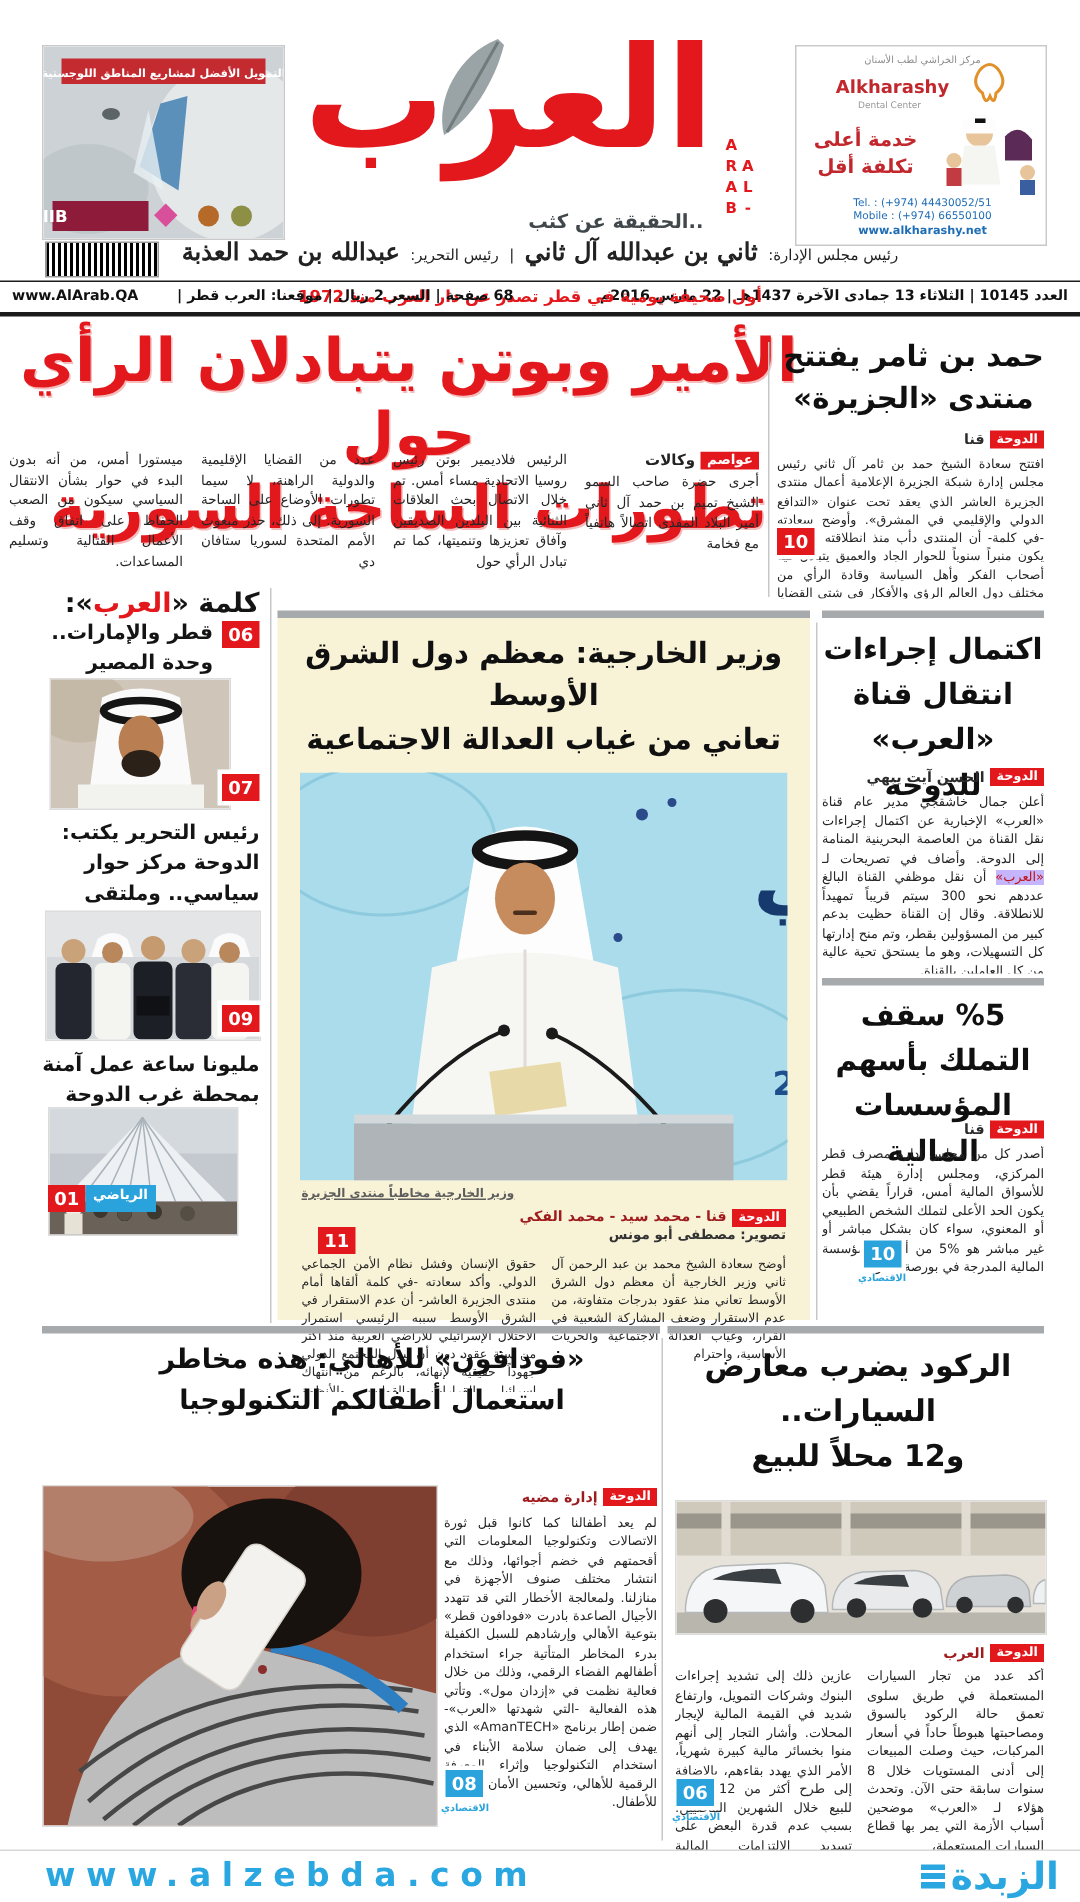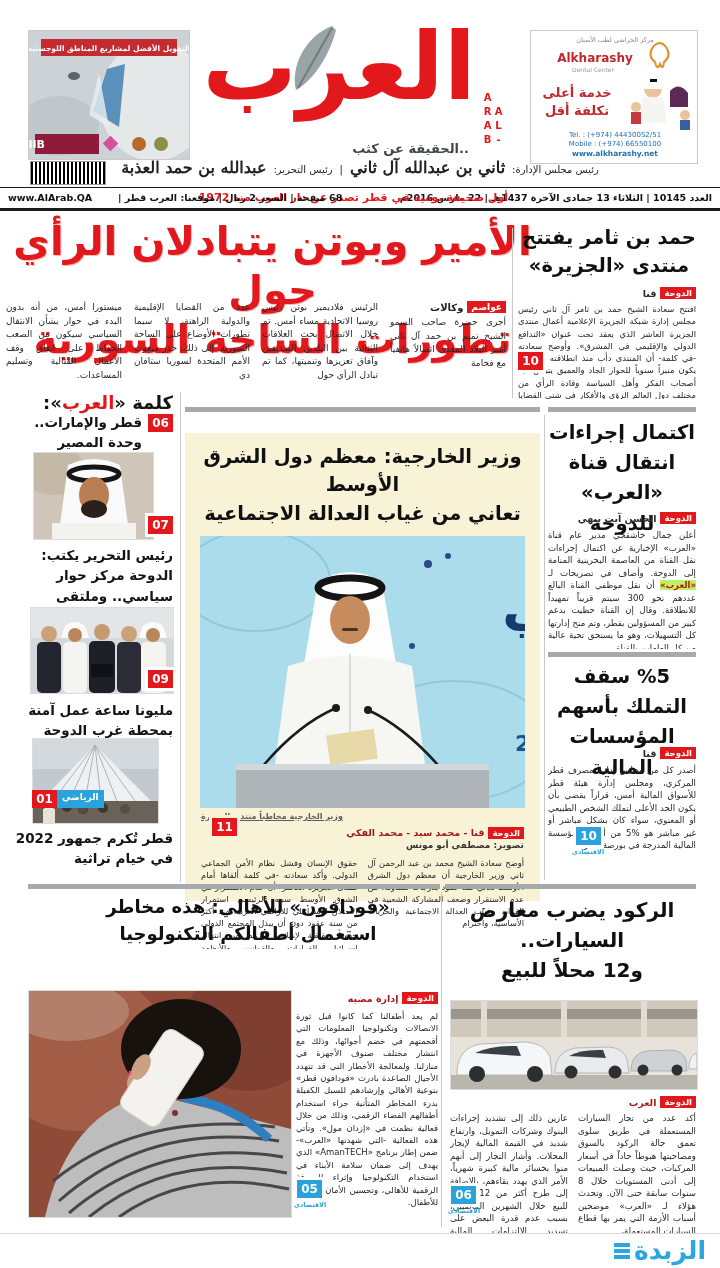--- a/index.html
+++ b/index.html
@@ -37,21 +37,21 @@
   .rep{font-size:9.5px;font-weight:bold;color:#9e1b1e;}
   .rep-dark{color:#2b2b2b;}
   .bodytxt{font-size:8.6px;line-height:1.46;color:#262626;text-align:justify;}
   .pbadge{width:25px;height:18px;display:flex;align-items:center;justify-content:center;
           background:#e3181d;color:#fff;font-size:12px;font-weight:bold;box-shadow:0 0 0 3px #fff;}
   .pblue{background:#2aa3dc;}
   .psec{color:#2aa3dc;font-size:6.5px;font-weight:bold;}
   .cream{background:#f8f3d7;}
   .pbadge.on-cream{box-shadow:0 0 0 3px #f8f3d7;}
   .caption{font-size:8px;color:#5d5d5d;font-weight:bold;text-decoration:underline;}
-  .hl{background:#bef264;color:#c01216;font-weight:bold;}
+  .hl{background:#c4b5fd;color:#c01216;font-weight:normal;}
   
   .side-t{font-size:13.5px;font-weight:bold;line-height:1.5;color:#141414;text-align:right;}
   .kalima{font-size:18px;font-weight:bold;color:#141414;}
   .kalima .brand{color:#e3181d;}
   .photo-frame{border:1px solid #dcdcdc;}
   .sec-lbl{background:#2aa3dc;color:#fff;font-size:9px;font-weight:bold;padding:2px 5px;}
   
   .foot-url{color:#2aa7e0;font-weight:bold;font-size:22px;letter-spacing:7px;}
   .foot-brand{color:#2aa7e0;font-weight:bold;font-size:25px;}
   .fbars{display:inline-block;width:16px;height:16px;
@@ -154,21 +154,21 @@
   <div class="abs byline" style="left:522px;top:287px;width:174px;">
     <span class="city">الدوحة</span>
     <span class="rep rep-dark">قنا</span>
   </div>
   <div class="abs bodytxt" style="left:518px;top:303px;width:178px;height:96px;overflow:hidden;font-size:8.4px;">افتتح سعادة الشيخ حمد بن ثامر آل ثاني رئيس مجلس إدارة شبكة الجزيرة الإعلامية أعمال منتدى الجزيرة العاشر الذي يعقد تحت عنوان «التدافع الدولي والإقليمي في المشرق». وأوضح سعادته -في كلمة- أن المنتدى دأب منذ انطلاقته على أن يكون منبراً سنوياً للحوار الجاد والعميق يتبادل فيه أصحاب الفكر وأهل السياسة وقادة الرأي من مختلف دول العالم الرؤى والأفكار في شتى القضايا الراهنة.</div>
   <div class="abs pbadge" style="left:518px;top:352px;">10</div>
 
   <div class="abs gbar" style="left:185px;top:407px;width:355px;"></div>
   <div class="abs gbar" style="left:548px;top:407px;width:148px;"></div>
 
-  <div class="abs cream" style="left:185px;top:412px;width:355px;height:468px;margin-top:21px;">
+  <div class="abs cream" style="left:185px;top:412px;width:355px;height:468px;">
     <div class="atitle" style="padding:10px 12px 0;font-size:19.5px;line-height:1.45;text-align:center;">وزير الخارجية: معظم دول الشرق الأوسط</div>
     <div class="atitle" style="padding:0 12px;font-size:19.5px;line-height:1.45;text-align:center;">تعاني من غياب العدالة الاجتماعية</div>
     <svg style="display:block;margin:8px auto 0;" width="325" height="272" viewBox="0 0 325 272">
       <rect width="325" height="272" fill="#aadcec"></rect>
       <ellipse cx="55" cy="45" rx="75" ry="50" fill="none" stroke="#8ecadd" stroke-width="2"></ellipse>
       <ellipse cx="255" cy="205" rx="95" ry="60" fill="none" stroke="#8ecadd" stroke-width="2"></ellipse>
       <circle cx="228" cy="28" r="4" fill="#2a4a8a"></circle>
         <circle cx="248" cy="20" r="3" fill="#2a4a8a"></circle>
         <circle cx="212" cy="110" r="3" fill="#2a4a8a"></circle>
       <text x="302" y="88" font-size="56" font-weight="bold" fill="#173a6e" text-anchor="end">في</text>
@@ -260,21 +260,20 @@
     <circle cx="34" cy="68" r="5" fill="#3c372f"></circle>
       <circle cx="50" cy="70" r="5" fill="#55healthy"></circle>
     <circle cx="50" cy="70" r="5" fill="#554e44"></circle>
       <circle cx="70" cy="69" r="5" fill="#3c372f"></circle>
       <circle cx="92" cy="70" r="5" fill="#554e44"></circle>
   </svg>
   <div class="abs" style="left:32px;top:790px;display:flex;direction:ltr;">
     <span class="pbadge" style="box-shadow:none;">01</span>
     <span class="sec-lbl">الرياضي</span>
   </div>
-  <div class="abs side-t" style="left:8px;top:828px;width:165px;">قطر تُكرم جمهور 2022 في خيام تراثية</div>
 
   <div class="abs atitle" style="left:548px;top:418px;width:148px;font-size:19.5px;line-height:1.55;">اكتمال إجراءات انتقال قناة «العرب» للدوحة</div>
   <div class="abs byline" style="left:548px;top:512px;width:148px;">
     <span class="city">الدوحة</span>
     <span class="rep rep-dark">الحسن آيت يبهي</span>
   </div>
   <div class="abs bodytxt" style="left:548px;top:529px;width:148px;height:120px;overflow:hidden;">
     <span>أعلن جمال خاشقجي مدير عام قناة «العرب» الإخبارية عن اكتمال إجراءات نقل القناة من العاصمة البحرينية المنامة إلى الدوحة. وأضاف في تصريحات لـ </span><span class="hl">«العرب»</span><span> أن نقل موظفي القناة البالغ عددهم نحو 300 سيتم قريباً تمهيداً للانطلاقة. وقال إن القناة حظيت بدعم كبير من المسؤولين بقطر، وتم منح إدارتها كل التسهيلات، وهو ما يستحق تحية عالية من كل العاملين بالقناة.</span>
   </div>
 
@@ -315,21 +314,21 @@
     <ellipse cx="118" cy="92" rx="20" ry="15" fill="#caa184"></ellipse>
     <rect x="110" y="40" width="46" height="94" rx="9" fill="#f4f2ee" transform="rotate(33 133 87)" stroke="#d8d4cc"></rect>
     <circle cx="146" cy="122" r="3" fill="#8a2d2d"></circle>
     <ellipse cx="112" cy="76" rx="8" ry="14" fill="#caa184" transform="rotate(30 112 76)"></ellipse>
   </svg>
   <div class="abs byline" style="left:296px;top:992px;width:142px;">
     <span class="city">الدوحة</span>
     <span class="rep">إدارة مضيه</span>
   </div>
   <div class="abs bodytxt" style="left:296px;top:1010px;width:142px;height:218px;overflow:hidden;font-size:8.5px;">لم يعد أطفالنا كما كانوا قبل ثورة الاتصالات وتكنولوجيا المعلومات التي أقحمتهم في خضم أجوائها، وذلك مع انتشار مختلف صنوف الأجهزة في منازلنا. ولمعالجة الأخطار التي قد تتهدد الأجيال الصاعدة بادرت «فودافون قطر» بتوعية الأهالي وإرشادهم للسبل الكفيلة بدرء المخاطر المتأتية جراء استخدام أطفالهم الفضاء الرقمي، وذلك من خلال فعالية نظمت في «إزدان مول». وتأتي هذه الفعالية -التي شهدتها «العرب»- ضمن إطار برنامج «AmanTECH» الذي يهدف إلى ضمان سلامة الأبناء في استخدام التكنولوجيا وإثراء المعرفة الرقمية للأهالي، وتحسين الأمان الرقمي للأطفال.</div>
-  <div class="abs pbadge pblue" style="left:297px;top:1180px;">05</div>
+  <div class="abs pbadge pblue" style="left:297px;top:1180px;">08</div>
   <div class="abs psec" style="left:294px;top:1201px;">الاقتصادي</div>
 
   <div class="abs atitle" style="left:448px;top:895px;width:248px;font-size:20px;line-height:1.5;">
     <div>الركود يضرب معارض السيارات..</div>
     <div>و12 محلاً للبيع</div>
   </div>
   <svg class="abs photo-frame" style="left:450px;top:1000px;" width="246" height="88" viewBox="0 0 246 88">
     <rect width="246" height="88" fill="#e7e3da"></rect>
     <rect width="246" height="36" fill="#cfc9bb"></rect>
     <rect y="8" width="246" height="10" fill="#9a968c"></rect>
@@ -357,18 +356,19 @@
     <span class="rep">العرب</span>
   </div>
   <div class="abs" style="left:450px;top:1112px;width:246px;height:122px;display:flex;direction:rtl;gap:10px;overflow:hidden;">
     <p class="bodytxt" style="flex:1;margin:0;">أكد عدد من تجار السيارات المستعملة في طريق سلوى تعمق حالة الركود بالسوق ومصاحبتها هبوطاً حاداً في أسعار المركبات، حيث وصلت المبيعات إلى أدنى المستويات خلال 8 سنوات سابقة حتى الآن. وتحدث هؤلاء لـ «العرب» موضحين أسباب الأزمة التي يمر بها قطاع السيارات المستعملة،</p>
     <p class="bodytxt" style="flex:1;margin:0;">عازين ذلك إلى تشديد إجراءات البنوك وشركات التمويل، وارتفاع شديد في القيمة المالية لإيجار المحلات. وأشار التجار إلى أنهم منوا بخسائر مالية كبيرة شهرياً، الأمر الذي يهدد بقاءهم، بالإضافة إلى طرح أكثر من 12 معرضاً للبيع خلال الشهرين الماضيين، بسبب عدم قدرة البعض على تسديد الالتزامات المالية الشهرية.</p>
   </div>
   <div class="abs pbadge pblue" style="left:451px;top:1186px;">06</div>
   <div class="abs psec" style="left:448px;top:1207px;">الاقتصادي</div>
 
   <div class="abs" style="left:0;top:1233px;width:720px;height:1px;background:#d8d8d8;"></div>
+  <div class="abs foot-url ltr" style="left:30px;top:1238px;">www.alzebda.com</div>
   <div class="abs" style="right:14px;top:1236px;display:flex;direction:ltr;align-items:center;gap:4px;">
     <span class="fbars"></span>
     <span class="foot-brand">الزبدة</span>
   </div>
 
 </div>
 
 </body></html>

